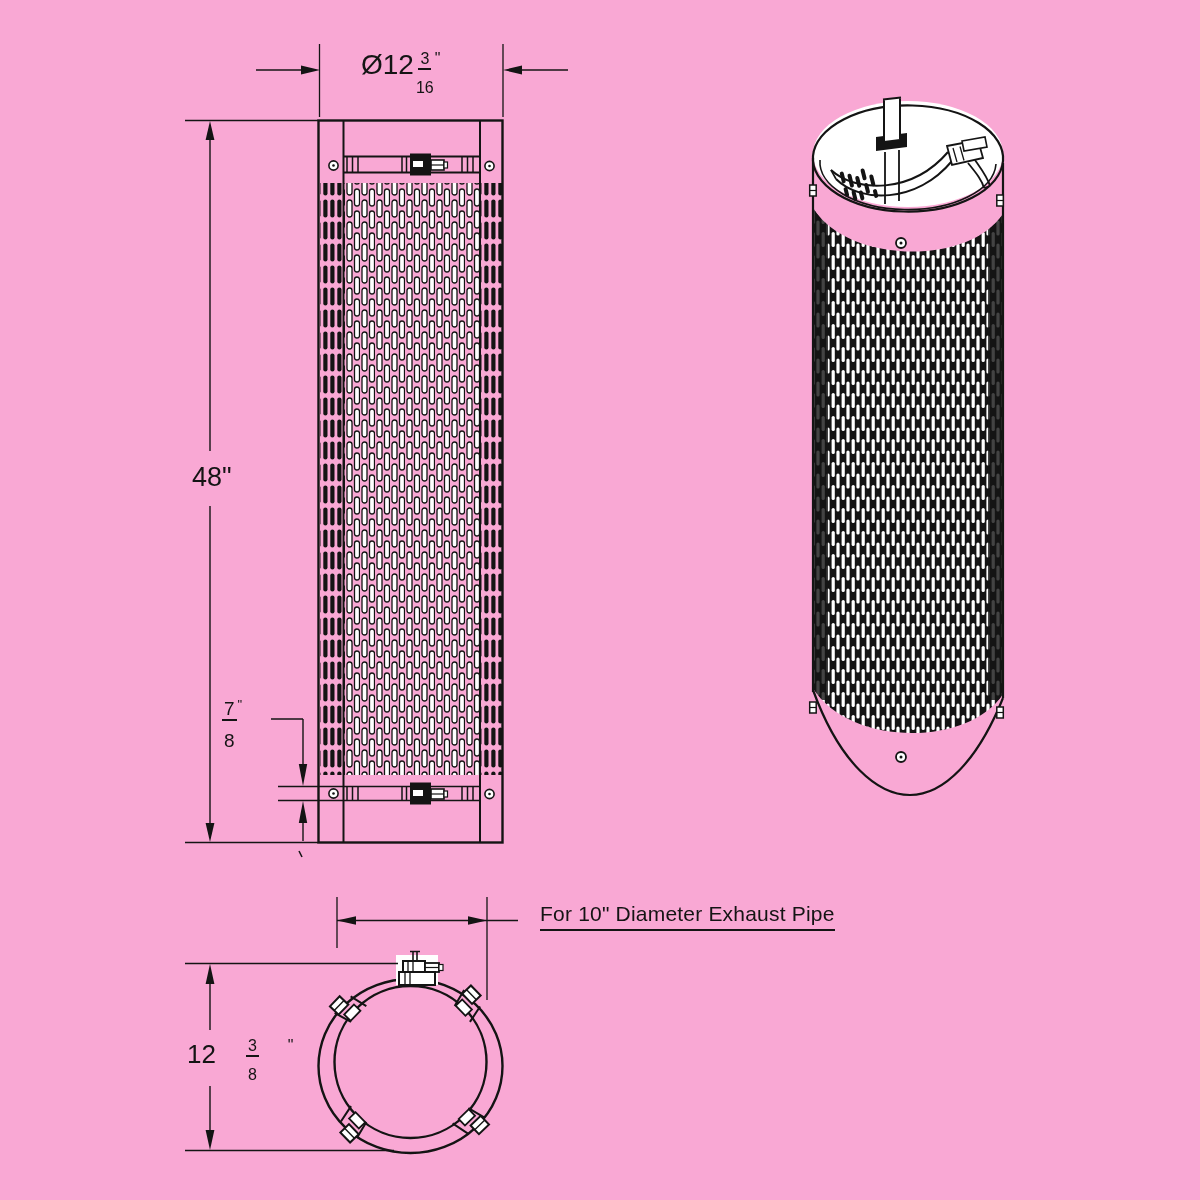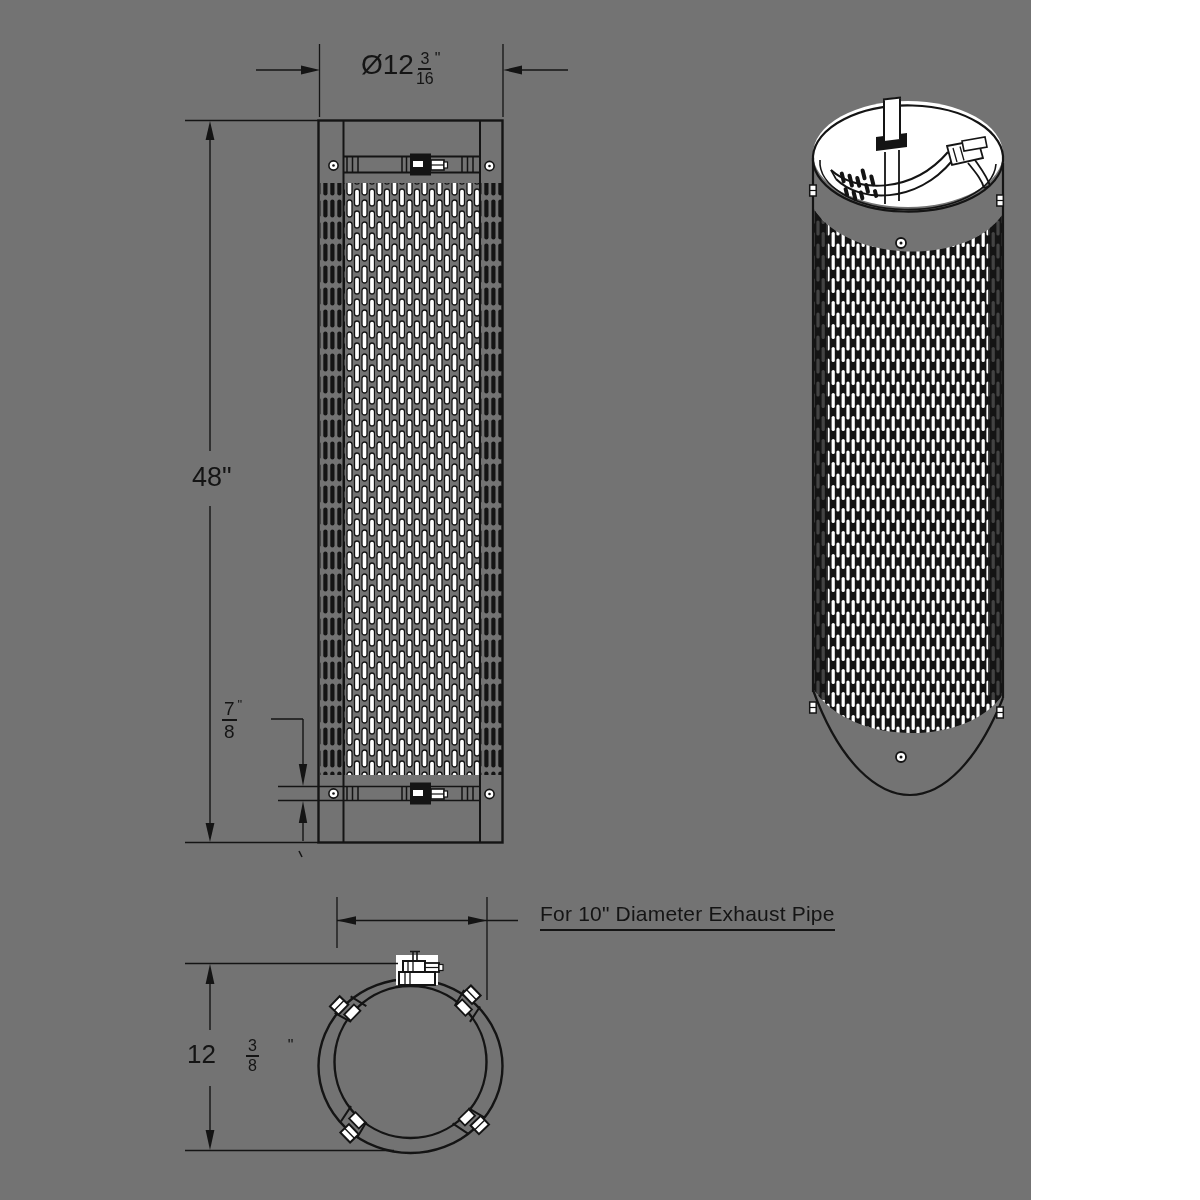--- a/index.html
+++ b/index.html
@@ -1,24 +1,24 @@
 <!DOCTYPE html>
 <html><head>
 <meta charset="utf-8">
 <style>
   html,body{margin:0;padding:0;background:#ffffff;}
-  .canvas{position:relative;width:1031px;height:1200px;background:#737373;overflow:hidden;
+  .canvas{position:relative;width:1200px;height:1200px;background:#f9a8d4;overflow:hidden;
           font-family:"Liberation Sans",sans-serif;}
   .canvas svg{position:absolute;left:0;top:0;}
   .lbl{position:absolute;display:flex;align-items:flex-start;color:#141414;white-space:nowrap;}
   .big{font-size:28px;line-height:1.0;}
   .mid{font-size:27px;line-height:1.0;}
   .frac{display:inline-flex;flex-direction:column;align-items:center;font-size:16px;line-height:1.0;margin-left:2px;}
   .frac .num{border-bottom:2px solid #141414;padding:0 2px 1px 2px;}
-  .frac .den{padding-top:1px;}
+  .frac .den{padding-top:10px;}
   .frac.f19{font-size:19px;}
   .sup{font-size:16px;margin-left:1px;line-height:1.0;}
   .sup.small{font-size:13px;position:relative;top:-1px;}
   .note{position:absolute;color:#141414;font-size:21px;letter-spacing:0.2px;
         border-bottom:2.5px solid #141414;padding-bottom:3px;}
 </style>
 </head>
 <body>
 
 <div class="canvas">

